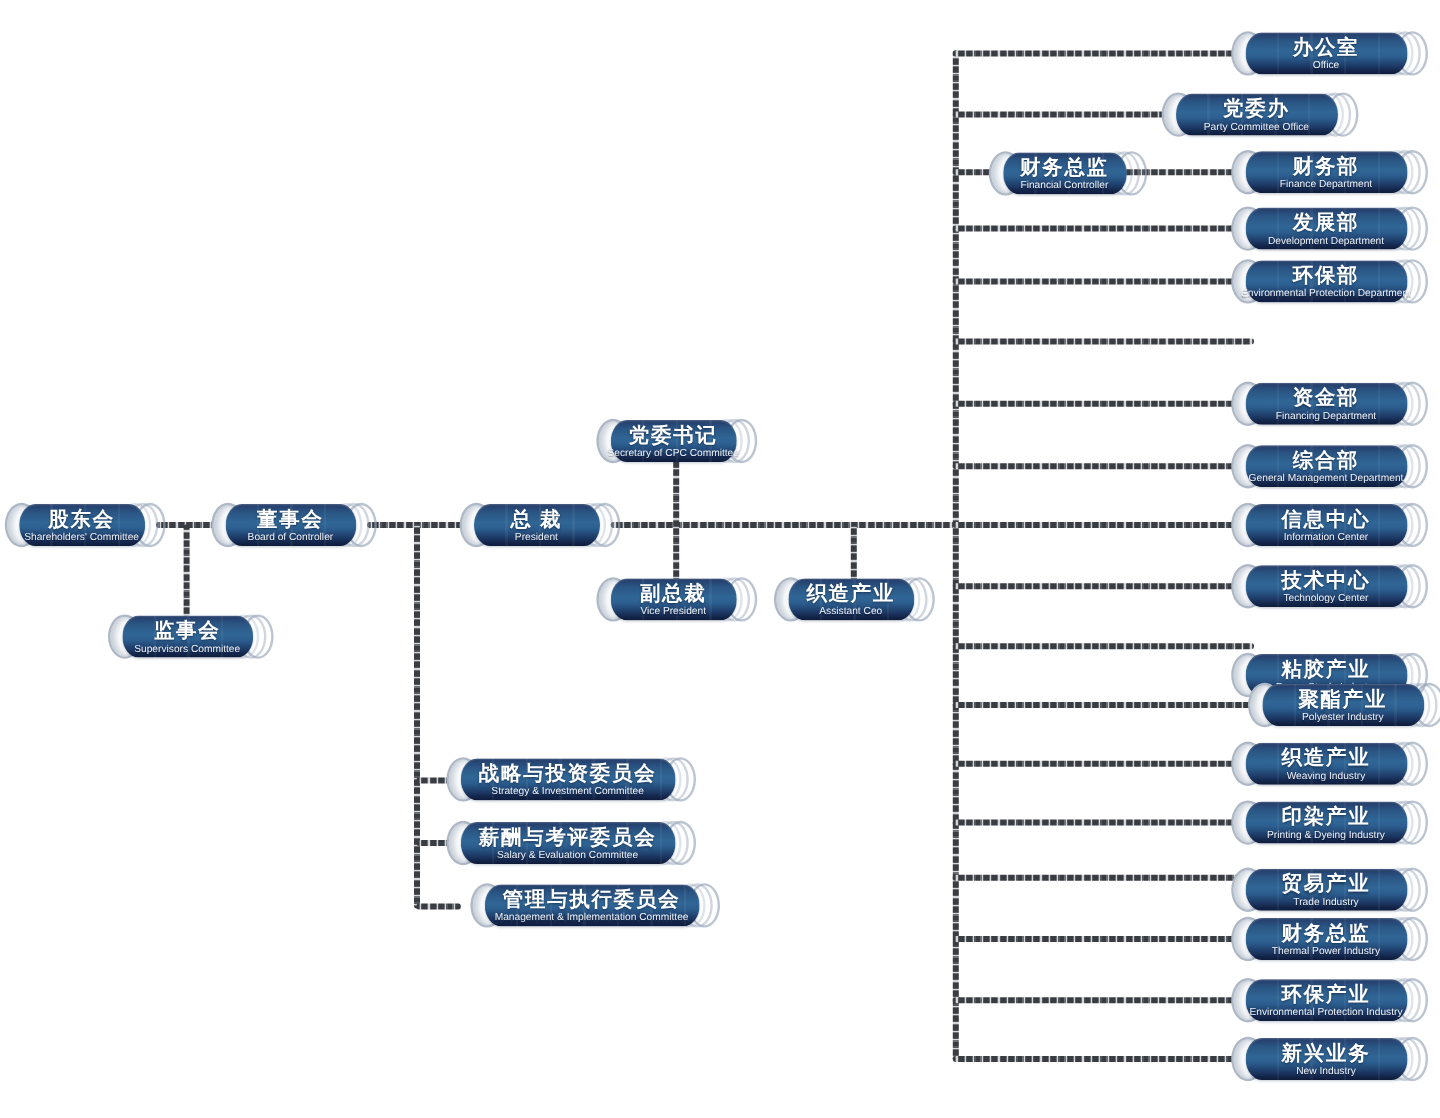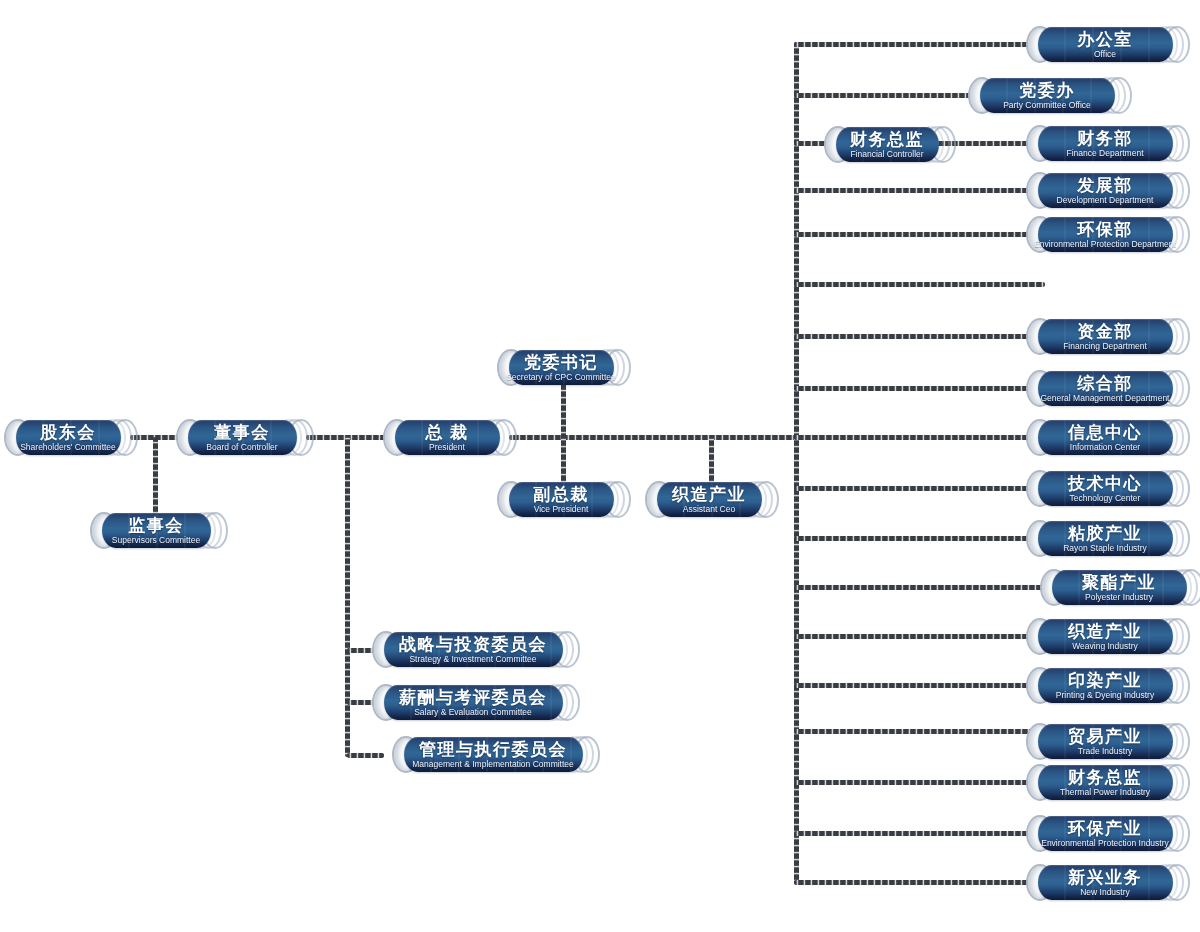--- a/index.html
+++ b/index.html
@@ -302,21 +302,21 @@
       <span class="arc a3"></span>
       <span class="arc a2"></span>
       <span class="arc a1"></span>
       <span class="mouth"></span>
       <div class="body"></div>
       <div class="labels">
         <div class="zh">技术中心</div>
         <div class="en">Technology Center</div>
       </div>
     </div>
-    <div class="node" style="left: 1026px; top: 520px; width: 162px;">
+    <div class="node" style="left: 1026px; top: 544px; width: 162px;">
       <span class="arc a3"></span>
       <span class="arc a2"></span>
       <span class="arc a1"></span>
       <span class="mouth"></span>
       <div class="body"></div>
       <div class="labels">
         <div class="zh">粘胶产业</div>
         <div class="en">Rayon Staple Industry</div>
       </div>
     </div>

